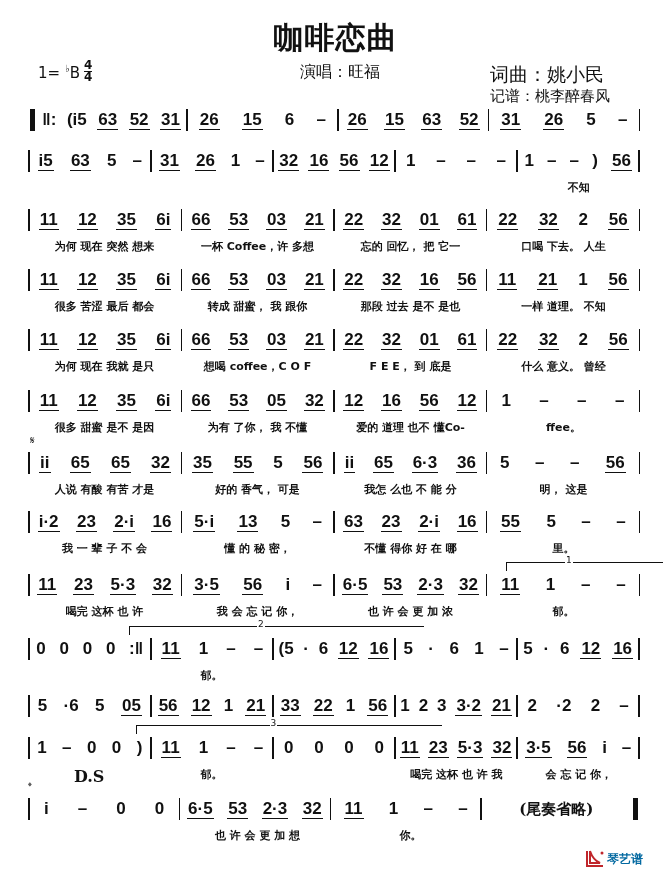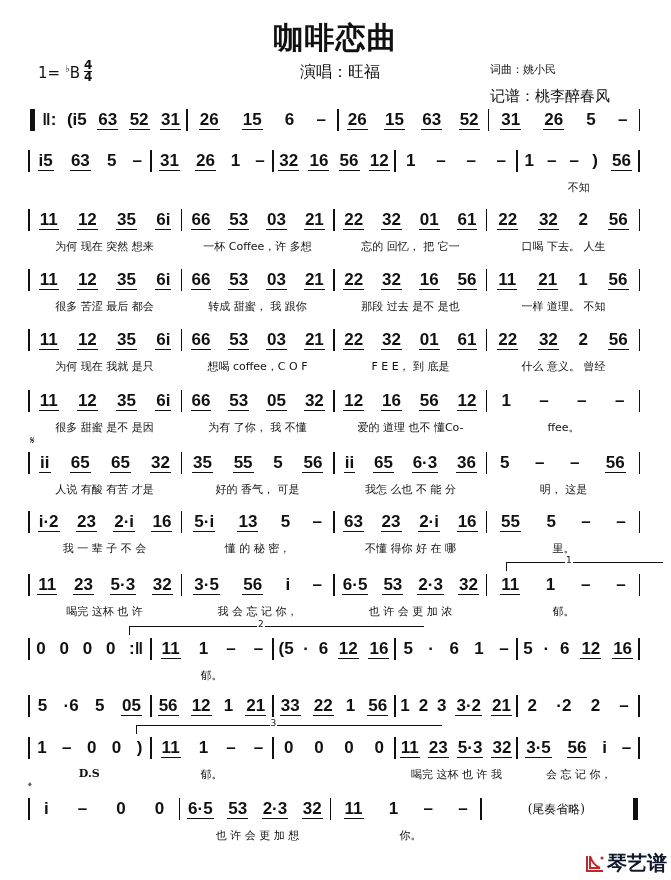--- a/index.html
+++ b/index.html
@@ -3,38 +3,38 @@
 <meta charset="utf-8">
 <style>
   html, body { margin:0; padding:0; background:#ffffff; }
   body { width:671px; height:880px; position:relative; overflow:hidden; font-family:"DejaVu Sans", sans-serif; color:#111; }
   .title { position:absolute; left:0; width:671px; top:18px; text-align:center; font-family:"DejaVu Serif", serif; font-size:30px; font-weight:bold; letter-spacing:1px; }
   .key { position:absolute; left:30px; top:63px; font-size:15px;margin-left:8px; }
   .key sup { font-size:10px; }
   .timesig { position:absolute; left:84px; top:60px; font-size:12px; font-weight:bold; line-height:11px; text-align:center; }
   .timesig .num { border-bottom:1px solid #111; display:block; }
   .singer { position:absolute; left:300px; top:62px; font-family:"DejaVu Serif", serif; font-size:16px; }
-  .composer { position:absolute; left:490px; top:62px; font-family:Liberation Mono, monospace; font-size:11px; }
+  .composer { position:absolute; left:490px; top:62px; font-family:Liberation Mono, monospace; font-size:19px; }
   .transcriber { position:absolute; left:490px; top:87px; font-family:Liberation Serif, serif; font-size:15px; }
 
   .row { position:absolute; left:28px; width:612px; }
   .notes { position:absolute; left:0; top:0; width:612px; height:26px; font-family:"Liberation Sans", sans-serif; font-weight:bold; font-size:17px; white-space:nowrap; display:flex; align-items:center; }
   .measure { flex:1; display:flex; justify-content:space-around; align-items:center; position:relative; }
   .bar { width:1.5px; height:22px; background:#111; flex:none; }
   .dbar { width:5px; height:22px; border-left:4px solid #111; border-right:1px solid #111; box-sizing:border-box; flex:none; margin:0 2px; }
   .grp { border-bottom:1.5px solid #111; padding:0 1px; line-height:19px; }
   .lyrics { position:absolute; left:0; top:32px; width:612px; font-size:11px; display:flex; white-space:nowrap; }
-  .lyrics .lm { flex:1; display:flex; justify-content:space-around; }
+  .lyrics .lm { flex:1; display:flex; justify-content:space-around;font-weight:bold; }
   .volta { position:absolute; border-top:1px solid #111; border-left:1px solid #111; height:8px; font-size:9px; }
   .volta span { position:absolute; top:-8px; background:#fff; padding:0 1px; }
   .segno { position:absolute; left:2px; top:-16px; font-size:11px; }
   .coda { position:absolute; left:0px; top:-16px; font-size:11px; }
-  .ds { font-family:"DejaVu Serif", serif; font-weight:bold; font-size:11px; }
-  .outro { font-family:"DejaVu Serif", serif; font-weight:normal; font-size:12px;text-align:center; }
-  .logo { position:absolute; left:585px; top:850px; color:#0f172a; font-weight:bold; font-size:20px; display:flex; align-items:center; gap:2px; }
+  .ds { font-family:"DejaVu Serif", serif; font-weight:bold; font-size:16px; }
+  .outro { font-family:"DejaVu Serif", serif; font-weight:bold; font-size:15px;text-align:center; }
+  .logo { position:absolute; left:585px; top:850px; color:#0369a1; font-weight:bold; font-size:12px; display:flex; align-items:center; gap:2px; }
   .logo svg { display:block; }
 </style>
 </head>
 <body>
 
 <div class="title">咖啡恋曲</div>
 <div class="key">
   <span>1=</span>
   <sup>♭</sup><span>B</span>
 </div>

